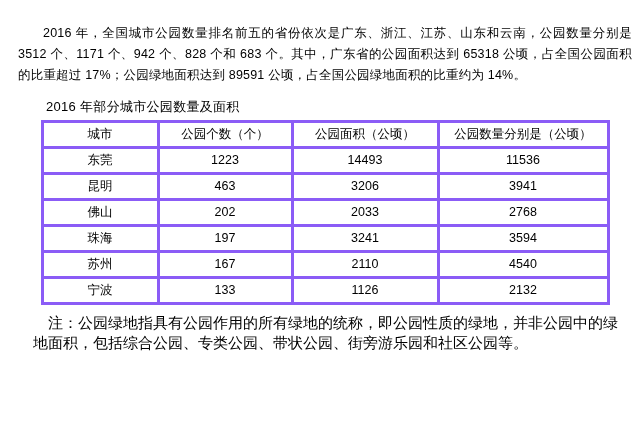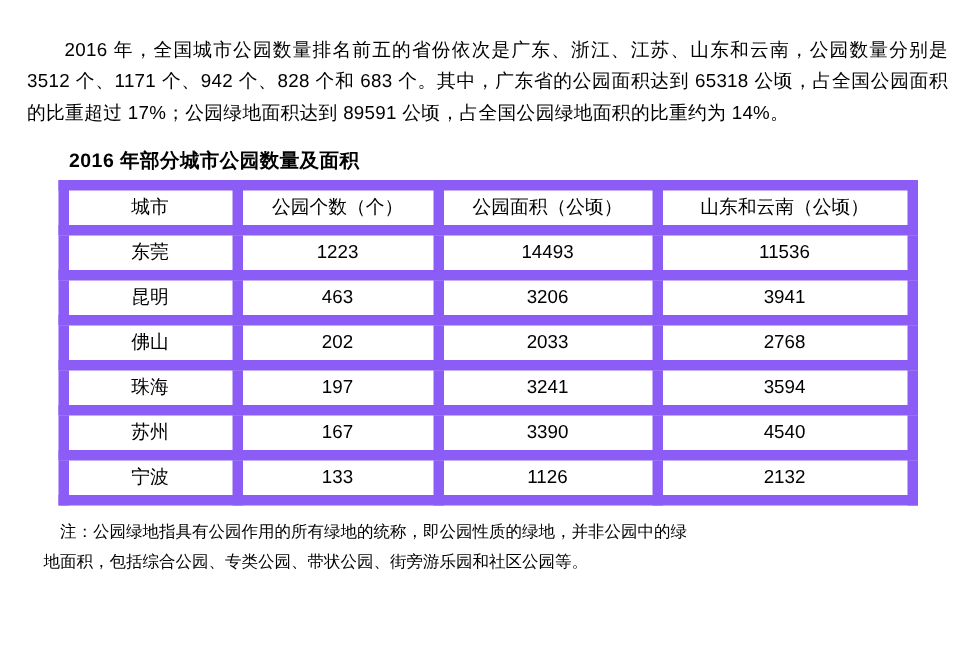--- a/index.html
+++ b/index.html
@@ -25,47 +25,47 @@
     font-size: 12.5px;
     line-height: 21px;
     text-align: justify;
     letter-spacing: 0.2px;
   }
   .para.intro {
     text-indent: 2em;
   }
   .table-title {
     font-size: 13px;
-    font-weight: bold;
+    font-weight: normal;
     margin: 7px 0 4px 28px;
     letter-spacing: 0.3px;
   }
   table.data {
     border-collapse: collapse;
     margin: 0 auto;
     width: 566px;
     table-layout: fixed;
   }
   table.data th, table.data td {
-    border: 7px solid #8b5cf6;
+    border: 3px solid #8b5cf6;
     text-align: center;
     font-size: 12.5px;
     height: 23px;
     padding: 0;
     line-height: 23px;
   }
   table.data th {
     font-weight: normal;
   }
   table.data col.c0 { width: 116px; }
   table.data col.c1 { width: 134px; }
   table.data col.c2 { width: 146px; }
   table.data col.c3 { width: 170px; }
   .note {
-    font-size: 11px;
+    font-size: 15px;
     line-height: 20px;
     margin-top: 8px;
     text-align: justify;
   }
   .note .note-first {
     text-indent: 2em;
     display: block;
   }
   .note .note-second {
     display: block;
@@ -87,21 +87,21 @@
       <col class="c0">
         <col class="c1">
         <col class="c2">
         <col class="c3">
     </colgroup>
     <thead>
       <tr>
         <th>城市</th>
         <th>公园个数（个）</th>
         <th>公园面积（公顷）</th>
-        <th>山东和云南（公顷）</th>
+        <th>公园数量分别是（公顷）</th>
       </tr>
     </thead>
     <tbody>
       <tr>
         <td>东莞</td>
         <td>1223</td>
         <td>14493</td>
         <td>11536</td>
       </tr>
       <tr>
@@ -118,21 +118,21 @@
       </tr>
       <tr>
         <td>珠海</td>
         <td>197</td>
         <td>3241</td>
         <td>3594</td>
       </tr>
       <tr>
         <td>苏州</td>
         <td>167</td>
-        <td>3390</td>
+        <td>2110</td>
         <td>4540</td>
       </tr>
       <tr>
         <td>宁波</td>
         <td>133</td>
         <td>1126</td>
         <td>2132</td>
       </tr>
     </tbody>
   </table>

